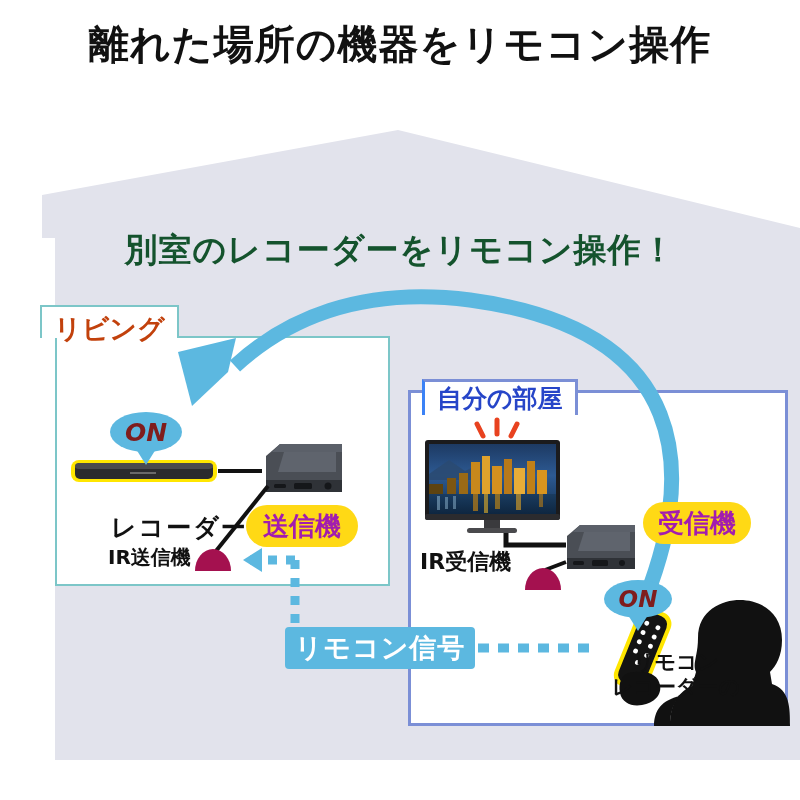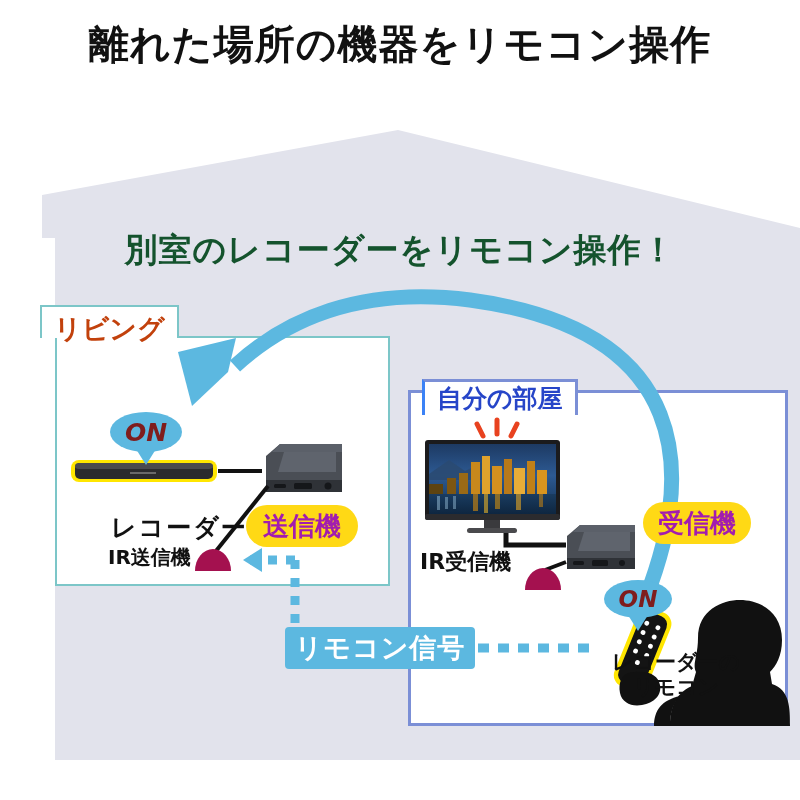--- a/index.html
+++ b/index.html
@@ -266,22 +266,22 @@
     </g>
 
     <path d="M24,66 C18,68 14,76 16,86 C18,96 28,100 38,98
              C50,96 58,88 56,78 C54,68 44,62 24,66 Z" fill="#111111"></path>
   </svg>
 
   <div class="plain-label" id="lbl-recorder">レコーダー</div>
   <div class="plain-label" id="lbl-ir-tx">IR送信機</div>
   <div class="plain-label" id="lbl-ir-rx">IR受信機</div>
   <div class="plain-label" id="lbl-remote">
+    <div>リモコン</div>
     <div>レコーダーの</div>
-    <div>リモコン</div>
   </div>
 
   <div class="pill-yellow" id="badge-tx">送信機</div>
   <div class="pill-yellow" id="badge-rx">受信機</div>
 
   <div id="badge-signal">リモコン信号</div>
 
   <div class="on-bubble" id="on-living">ON</div>
   <div class="on-bubble" id="on-own">ON</div>
 

